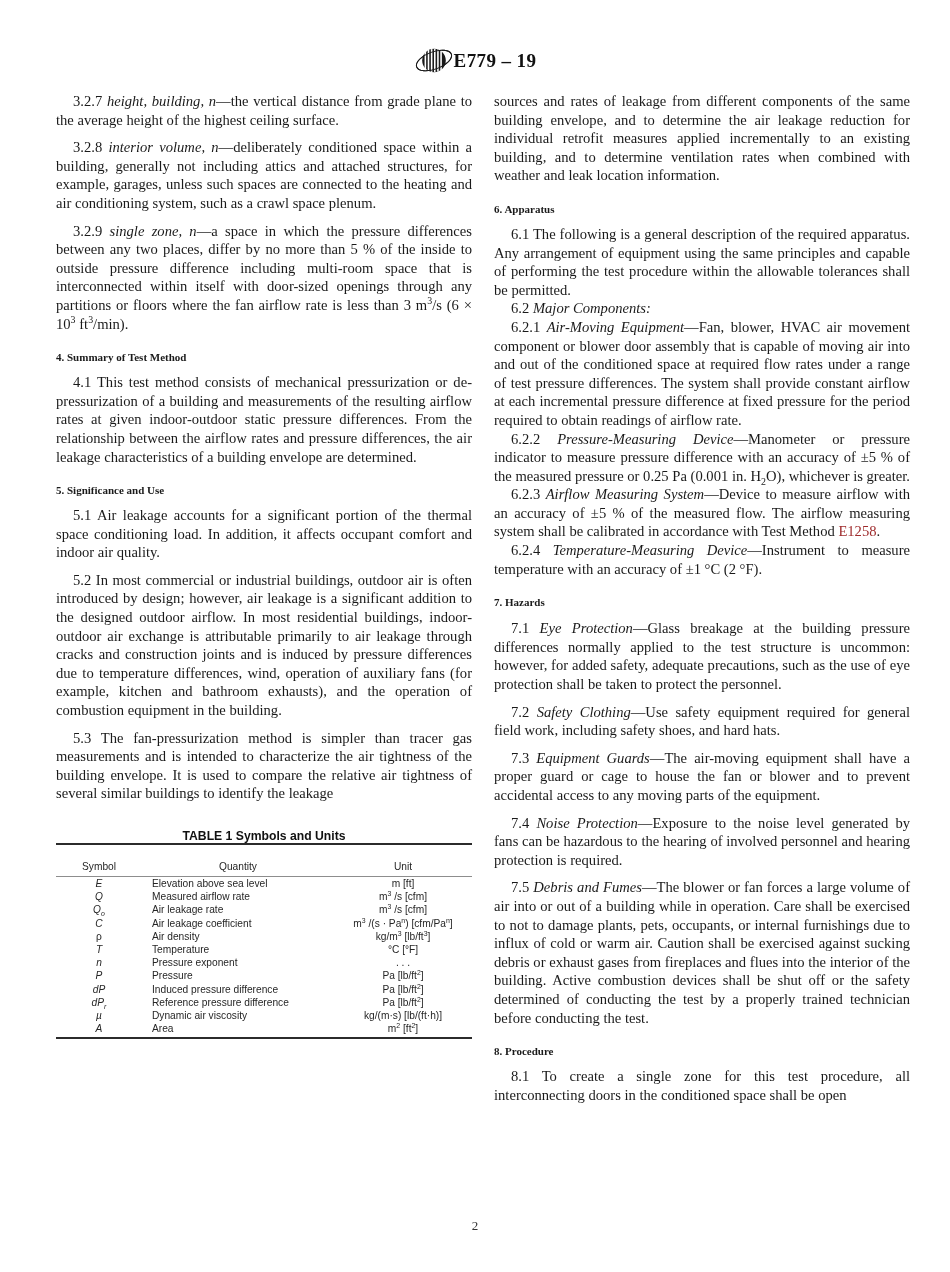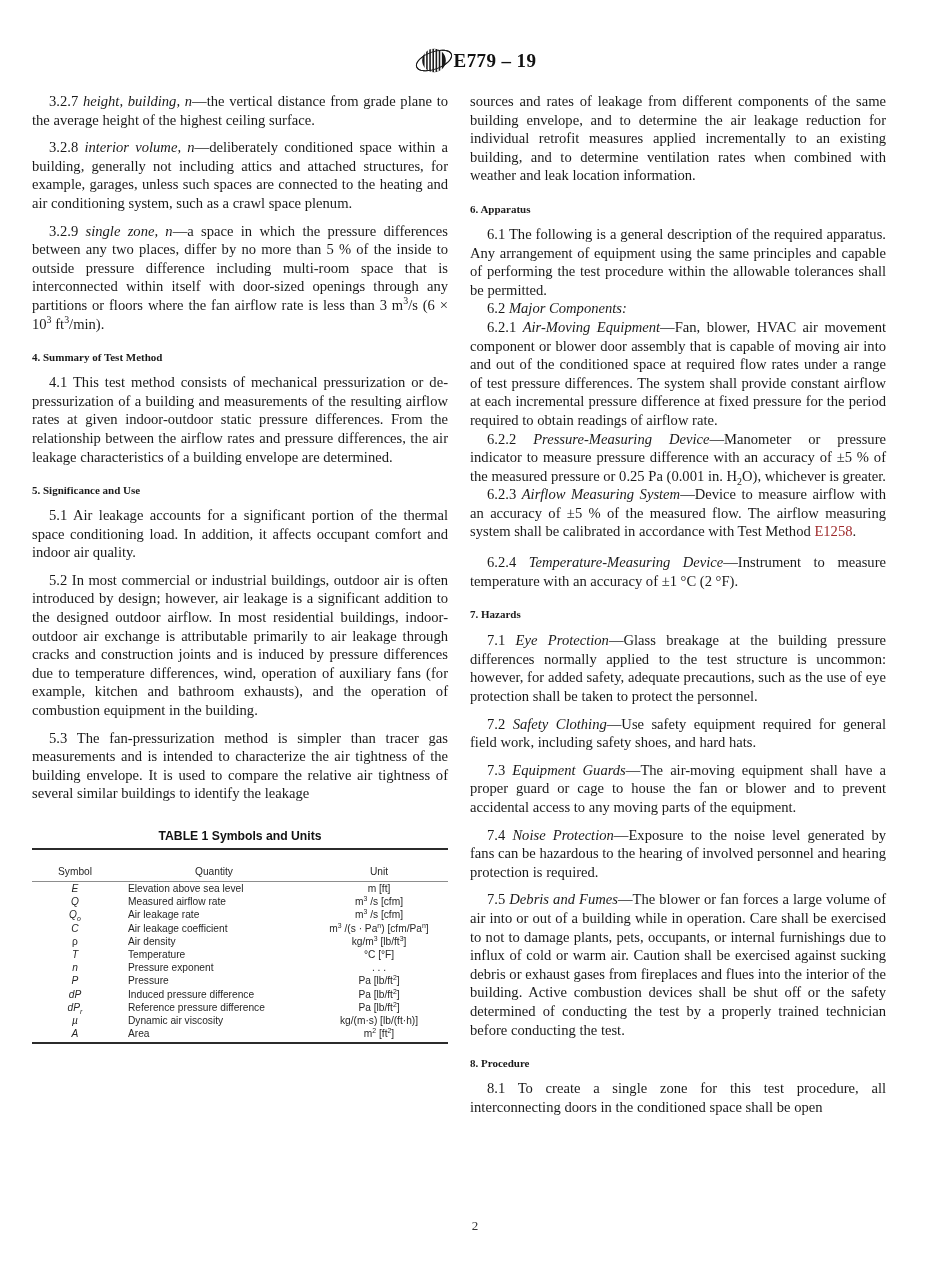--- a/index.html
+++ b/index.html
@@ -36,21 +36,21 @@
     font-weight: bold;
     font-size: 19px;
     letter-spacing: 0.4px;
     color: #111;
   }
 
   
   .columns {
     position: absolute;
     top: 92px;
-    left: 32px;
+    left: 56px;
     width: 854px;
     display: flex;
     gap: 22px;
   }
   .col {
     width: 416px;
   }
 
   p.para {
     margin: 0 0 0 0;
@@ -84,21 +84,20 @@
   
   .table-block {
     margin-top: 26px;
     width: 416px;
   }
   .table-caption {
     font-family: "Liberation Sans", "DejaVu Sans", sans-serif;
     font-size: 12.2px;
     font-weight: bold;
     text-align: center;
-    margin-bottom: 5px;
     color: #111;
   }
   table.symtable {
     width: 100%;
     border-collapse: collapse;
     font-family: "Liberation Sans", "DejaVu Sans", sans-serif;
     font-size: 10.2px;
     color: #262626;
   }
   table.symtable thead th {
@@ -282,21 +281,21 @@
     <p class="para" style="margin-top:0;">
       <span>6.2.2</span>
       <span class="term">Pressure-Measuring Device</span><span>—Manometer or pressure indicator to measure pressure difference with an accuracy of ±5 % of the measured pressure or 0.25 Pa (0.001 in. H<sub>2</sub>O), whichever is greater.</span>
     </p>
 
     <p class="para" style="margin-top:0;">
       <span>6.2.3</span>
       <span class="term">Airflow Measuring System</span><span>—Device to measure airflow with an accuracy of ±5 % of the measured flow. The airflow measuring system shall be calibrated in accordance with Test Method <span class="lnk">E1258</span>.</span>
     </p>
 
-    <p class="para" style="margin-top:12px;">
+    <p class="para" style="margin-top:0;">
       <span>6.2.4</span>
       <span class="term">Temperature-Measuring Device</span><span>—Instrument to measure temperature with an accuracy of ±1 °C (2 °F).</span>
     </p>
 
     <h2 class="section">7.  Hazards</h2>
 
     <p class="para" style="margin-top:8px;">
       <span>7.1</span>
       <span class="term">Eye Protection</span><span>—Glass breakage at the building pressure differences normally applied to the test structure is uncommon: however, for added safety, adequate precautions, such as the use of eye protection shall be taken to protect the personnel.</span>
     </p>

